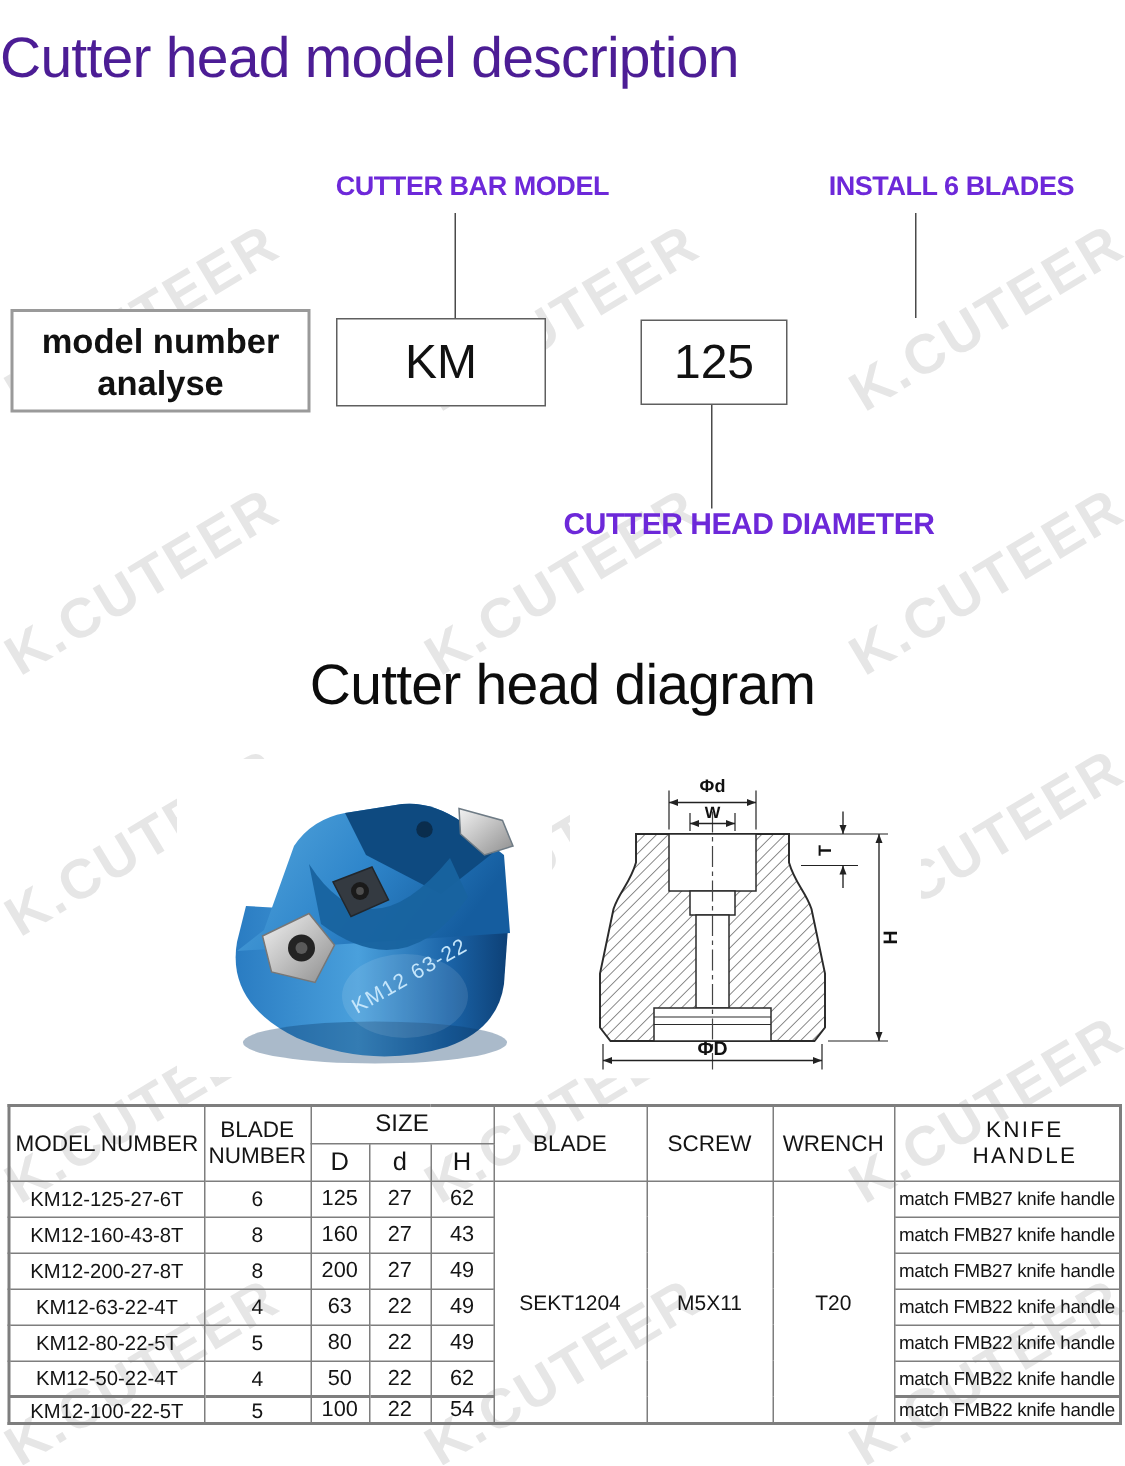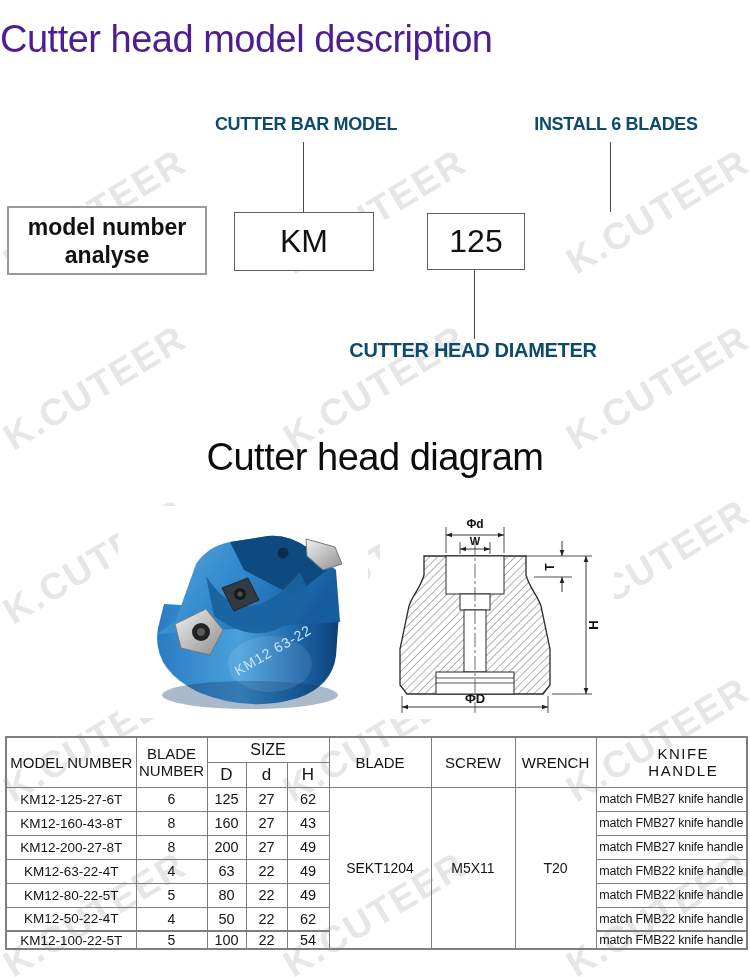--- a/index.html
+++ b/index.html
@@ -8,35 +8,35 @@
 
   
   .wm-layer { position:absolute; inset:0; z-index:0; }
   .wm { position:absolute; transform:translate(-50%,-50%) rotate(-31deg);
         font-size:37px; font-weight:700; letter-spacing:2px; color:#e6e6e6; white-space:nowrap; }
 
   .abs { position:absolute; z-index:1; }
 
   .main-title { left:0; top:18px; width:750px; text-align:left; font-size:38px;
                 font-weight:500; letter-spacing:-0.5px; color:#4c1d95; }
-  .callout { font-size:18px; font-weight:700; letter-spacing:-0.3px; text-align:center; color:#0c4a6e; white-space:nowrap; }
+  .callout { font-size:18px; font-weight:700; letter-spacing:-0.3px; text-align:right; color:#6d28d9; white-space:nowrap; }
   .callout-bar     { left:206px; top:114px; width:200px; }
   .callout-blades  { left:516px; top:114px; width:200px; }
   .callout-diam    { left:323px; top:339px; width:300px; font-size:20px; }
 
   .vline { width:1px; background:#4a4a4a; }
   .vline-bar    { left:303px; top:142px; height:70px; }
   .vline-blades { left:610px; top:142px; height:70px; }
   .vline-diam   { left:474px; top:270px; height:69px; }
 
   .box { border:1px solid #5f5f5f; background:#fff; display:flex; flex-direction:column;
          align-items:center; justify-content:center; text-align:center; box-sizing:border-box; }
   .box-analyse { left:7px;   top:206px; width:200px; height:69px; border:2px solid #9a9a9a;
                  font-size:23px; font-weight:600; line-height:28px; }
-  .box-km  { left:234px; top:212px; width:140px; height:59px; font-size:32px; font-weight:500; }
+  .box-km  { left:224px; top:212px; width:140px; height:59px; font-size:32px; font-weight:500; }
   .box-125 { left:427px; top:213px; width:98px;  height:57px; font-size:32px; font-weight:500; }
   .box-6t  { left:576px; top:213px; width:68px;  height:57px; font-size:31px; font-weight:500; }
 
   .section-title { left:0; top:436px; width:750px; text-align:center; font-size:38px;
                    font-weight:500; letter-spacing:-0.5px; color:#0c0c0c; }
 
   .photo   { left:118px; top:506px; }
   .drawing { left:380px; top:497px; }
 
   

